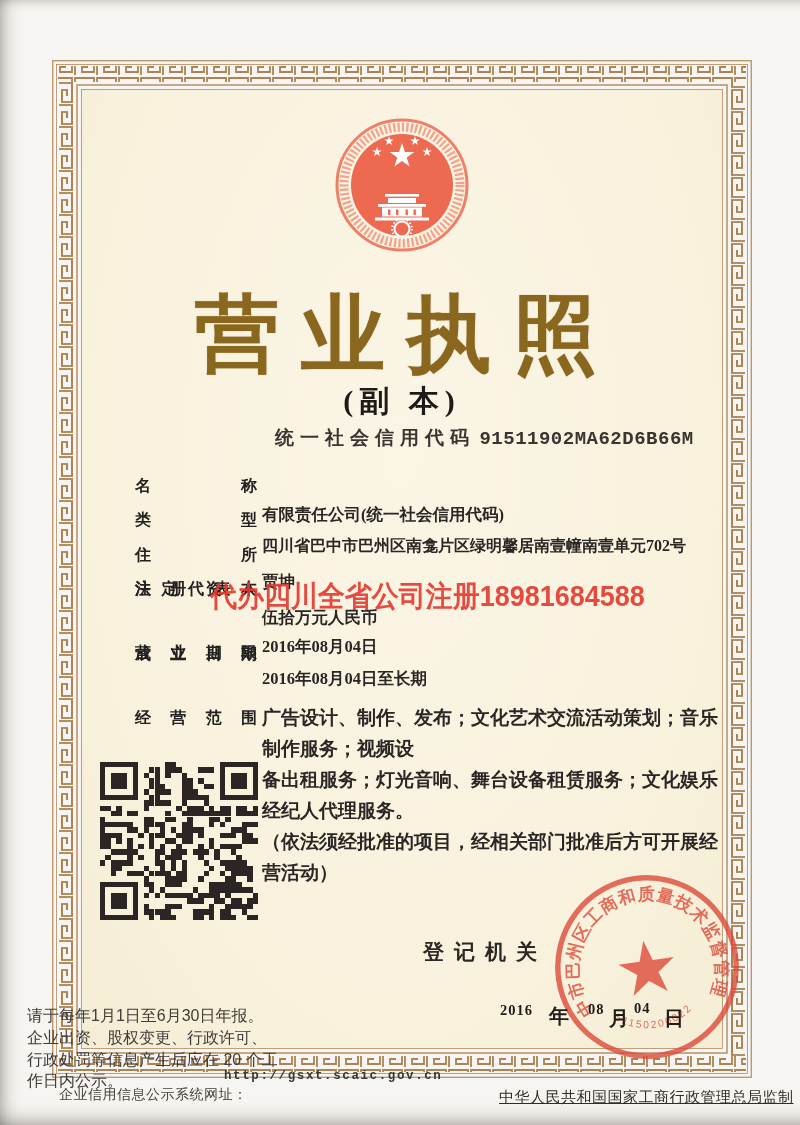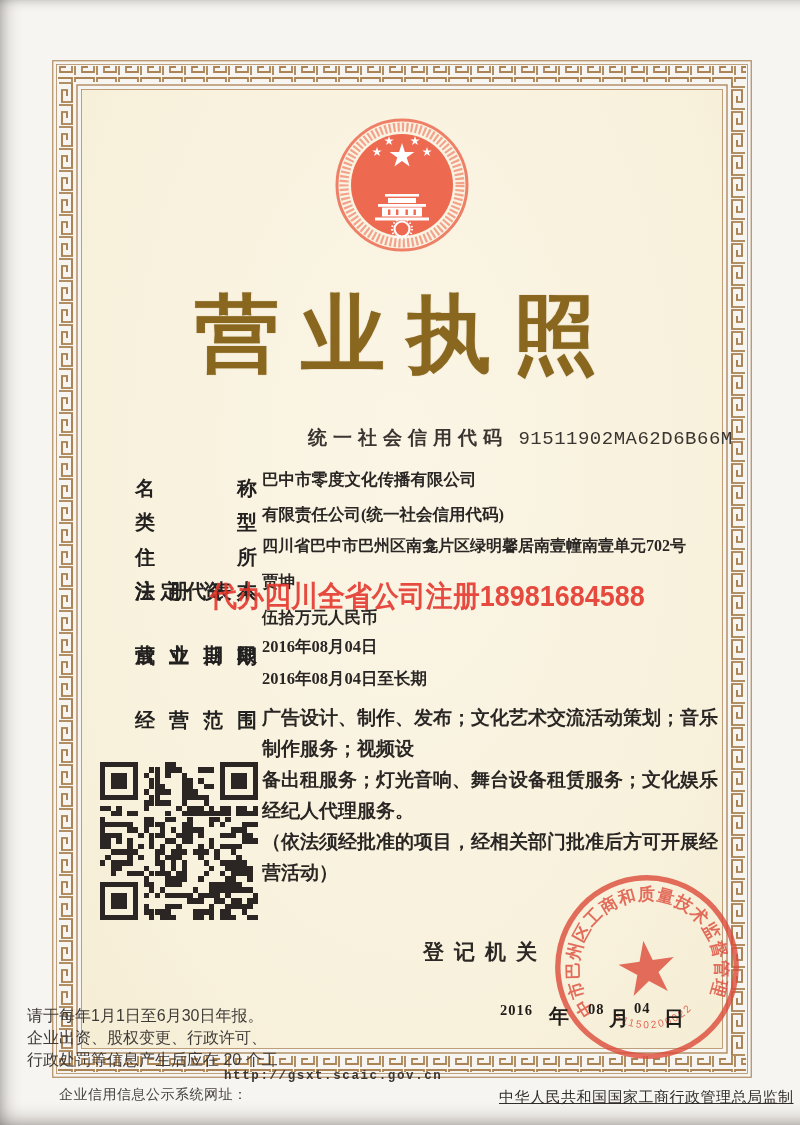--- a/index.html
+++ b/index.html
@@ -15,24 +15,24 @@
   .frame{position:absolute;left:52px;top:60px;z-index:2;}
   .emblem{position:absolute;left:331px;top:112px;z-index:3;}
   .title{position:absolute;left:52px;top:278px;width:700px;text-align:center;z-index:3;
         font-size:84px;font-weight:900;letter-spacing:22px;padding-left:10px;box-sizing:border-box;
         color:#8a671e;font-family:"Liberation Sans",sans-serif;
         text-shadow:0 0 1px rgba(120,90,20,.6);}
   .subtitle{position:absolute;left:52px;top:381px;width:700px;text-align:center;z-index:3;
         font-size:30px;font-weight:700;letter-spacing:6px;color:#1d1a17;
         font-family:"Liberation Serif",serif;}
   .credit-line{position:absolute;left:275px;top:425px;z-index:3;white-space:nowrap;color:#3b3531;}
-  .cc-label{font-size:19px;font-weight:700;letter-spacing:6px;margin-left:33px;}
-  .cc-value{font-size:19px;font-weight:400;letter-spacing:.5px;margin-left:6px;
+  .cc-label{font-size:19px;font-weight:700;letter-spacing:6px;}
+  .cc-value{font-size:19px;font-weight:700;letter-spacing:.5px;
         font-family:"Liberation Mono",monospace;}
-  .flabel{position:absolute;left:135px;width:122px;z-index:3;font-size:20px;font-weight:700;
+  .flabel{position:absolute;left:135px;width:122px;z-index:3;font-size:16px;font-weight:700;
         color:#232120;text-align:justify;text-align-last:justify;line-height:1.1;}
   .fvalue{position:absolute;left:262px;width:468px;z-index:3;font-size:16.5px;font-weight:700;
         color:#2a2624;font-family:"Liberation Serif",serif;line-height:1.25;}
   .lt1{top:477px}.lv1{top:470px}
   .lt2{top:511px}.lv2{top:505px}
   .lt3{top:546px}.lv3{top:536px;font-size:16px}
   .lt4{top:580px}.lv4{top:572px}
   .lt5{top:580px}.lv5{top:608px}
   .lt6{top:645px}.lv6{top:637px}
   .lt7{top:644px}.lv7{top:669px}
@@ -109,28 +109,28 @@
       <rect x="57" y="97.5" width="2.4" height="5.5"></rect>
       <rect x="65" y="97.5" width="2.4" height="5.5"></rect>
       <rect x="74.5" y="97.5" width="2.4" height="5.5"></rect>
       <rect x="82.5" y="97.5" width="2.4" height="5.5"></rect>
     </g>
     <circle cx="71" cy="117" r="7.5" fill="none" stroke="#fff" stroke-width="2.2"></circle>
     <circle cx="71" cy="117" r="10" fill="none" stroke="#fff" stroke-width="2" stroke-dasharray="1.5,2.2"></circle>
   </svg>
 
   <div class="title">营业执照</div>
+  <div class="subtitle">(副  本)</div>
 
   <div class="credit-line">
     <span class="cc-label">统一社会信用代码</span>
     <span class="cc-value">91511902MA62D6B66M</span>
   </div>
 
   <div class="flabel lt1">名称</div>
-  <div class="fvalue lv1">巴中市零度文化传播有限公司</div>
 
   <div class="flabel lt2">类型</div>
   <div class="fvalue lv2">有限责任公司(统一社会信用代码)</div>
 
   <div class="flabel lt3">住所</div>
   <div class="fvalue lv3">四川省巴中市巴州区南龛片区绿明馨居南壹幢南壹单元702号</div>
 
   <div class="flabel lt4">法定代表人</div>
   <div class="fvalue lv4">贾坤</div>
 
@@ -503,19 +503,20 @@
   <span class="dt dt-unit u-y">年</span>
   <span class="dt dt-num d-m">08</span>
   <span class="dt dt-unit u-m">月</span>
   <span class="dt dt-num d-d">04</span>
   <span class="dt dt-unit u-d">日</span>
 
   <div class="bl">
     <div>请于每年1月1日至6月30日年报。</div>
     <div>企业出资、股权变更、行政许可、</div>
     <div>行政处罚等信息产生后应在 20 个工</div>
+    <div>作日内公示。</div>
   </div>
   <div class="bl-url">http://gsxt.scaic.gov.cn</div>
   <div class="bl-site">企业信用信息公示系统网址：</div>
 
   <div class="footer">中华人民共和国国家工商行政管理总局监制</div>
 
 </div>
 
 </body></html>

